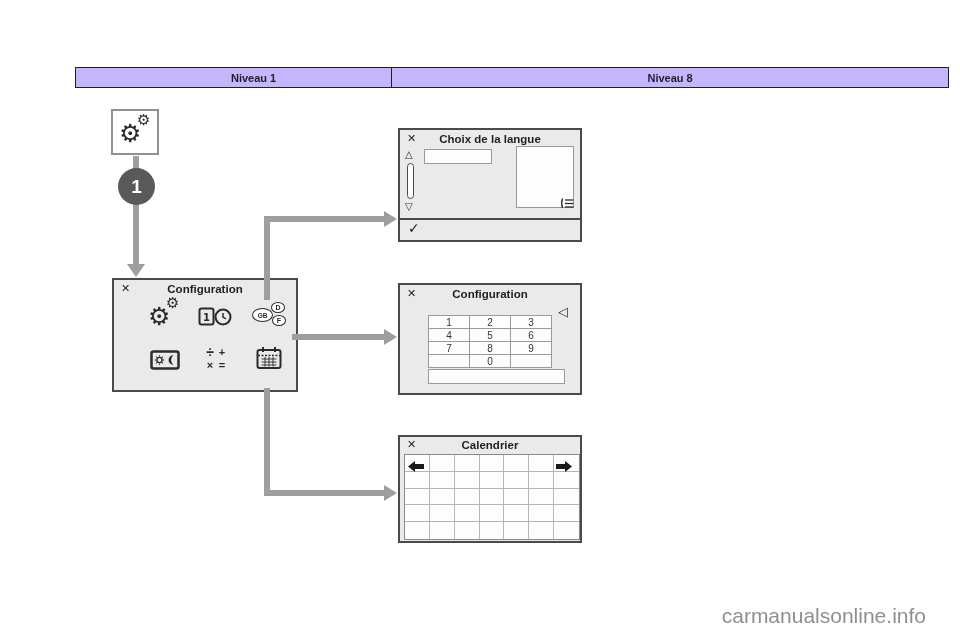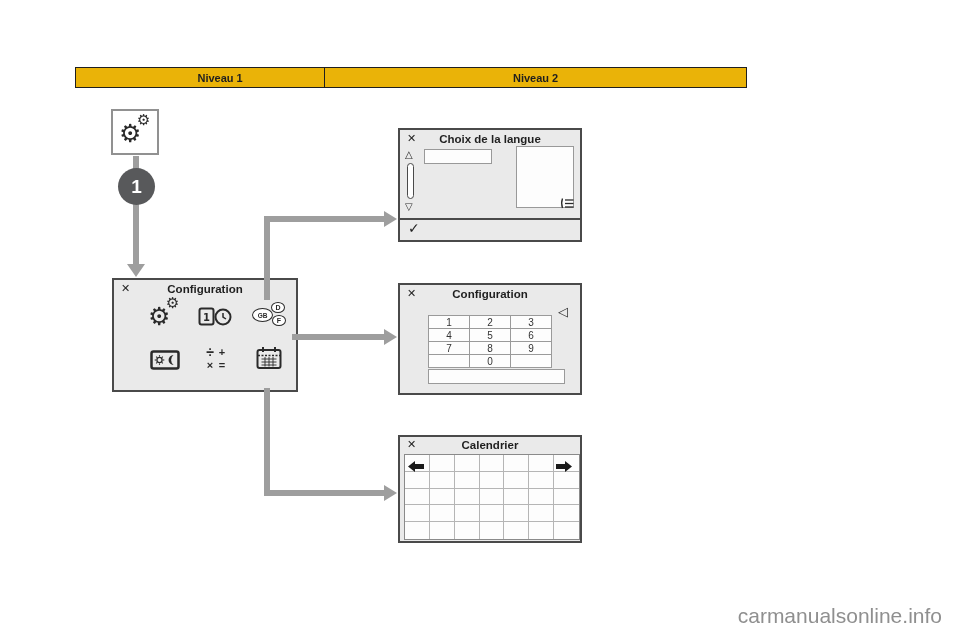--- a/index.html
+++ b/index.html
@@ -2,22 +2,22 @@
 <html><head>
 <meta charset="utf-8">
 <style>
   * { margin:0; padding:0; box-sizing:border-box; }
   html,body { background:#fff; }
   body { font-family:"Liberation Sans","DejaVu Sans",sans-serif; color:#222; }
   .canvas { position:relative; width:960px; height:640px; background:#fff; overflow:hidden; }
   .glyph { font-family:"DejaVu Sans",sans-serif; line-height:1; }
 
   
-  .header-bar { position:absolute; left:75px; top:67px; width:672px; height:21px;
-    display:flex; background:#eab308; border:1.5px solid #1f1f1f;padding-left:40px; }
+  .header-bar { position:absolute; left:75px; top:67px; width:874px; height:21px;
+    display:flex; background:#c4b5fd; border:1.5px solid #1f1f1f;padding-left:40px; }
   .header-cell { display:flex; align-items:center; justify-content:center;
     font-size:11px; font-weight:bold; color:#1f1f1f; }
   .header-cell.c1 { width:33.2%; border-right:1.5px solid #1f1f1f; }
   .header-cell.c2 { flex:1; }
 
   
   .settings-box { position:absolute; left:111px; top:109px; width:48px; height:46px;
     background:#fff; border:2.5px solid #919191; }
   .gears { position:relative; display:block; width:36px; height:34px; }
   .gear-big { position:absolute; left:1px; top:6px; font-size:25px; color:#2a2a2a; }
@@ -80,33 +80,33 @@
   .cal-grid { position:absolute; left:4px; top:17px; width:176px; height:86px;
     background:#fdfdfd; border:1px solid #8a8a8a; display:grid; grid-auto-rows:1fr; }
   .cal-cell { border-right:1px solid #b5b5b5; border-bottom:1px solid #b5b5b5; }
   .cal-cell:nth-child(7n) { border-right:none; }
   .cal-cell:nth-child(n+29) { border-bottom:none; }
   .cal-arrow { position:absolute; top:21px; z-index:3; }
   .cal-arrow.left { left:8px; }
   .cal-arrow.right { right:8px; }
 
   
-  .watermark { position:absolute; top:604px; right:18px; font-size:21px; color:#8f8f8f; }
+  .watermark { position:absolute; top:604px; right:34px; font-size:21px; color:#8f8f8f; }
 </style>
 </head>
 <body>
 
 <div class="canvas">
 
   <div class="header-bar">
     <div class="header-cell c1">
       <span>Niveau 1</span>
     </div>
     <div class="header-cell c2">
-      <span>Niveau 2</span>
+      <span>Niveau 8</span>
     </div>
   </div>
 
   <div class="settings-box">
     <span class="gears" style="margin:4px 0 0 5px;">
       <span class="gear-big glyph">⚙</span>
       <span class="gear-small glyph">⚙</span>
     </span>
   </div>
 

